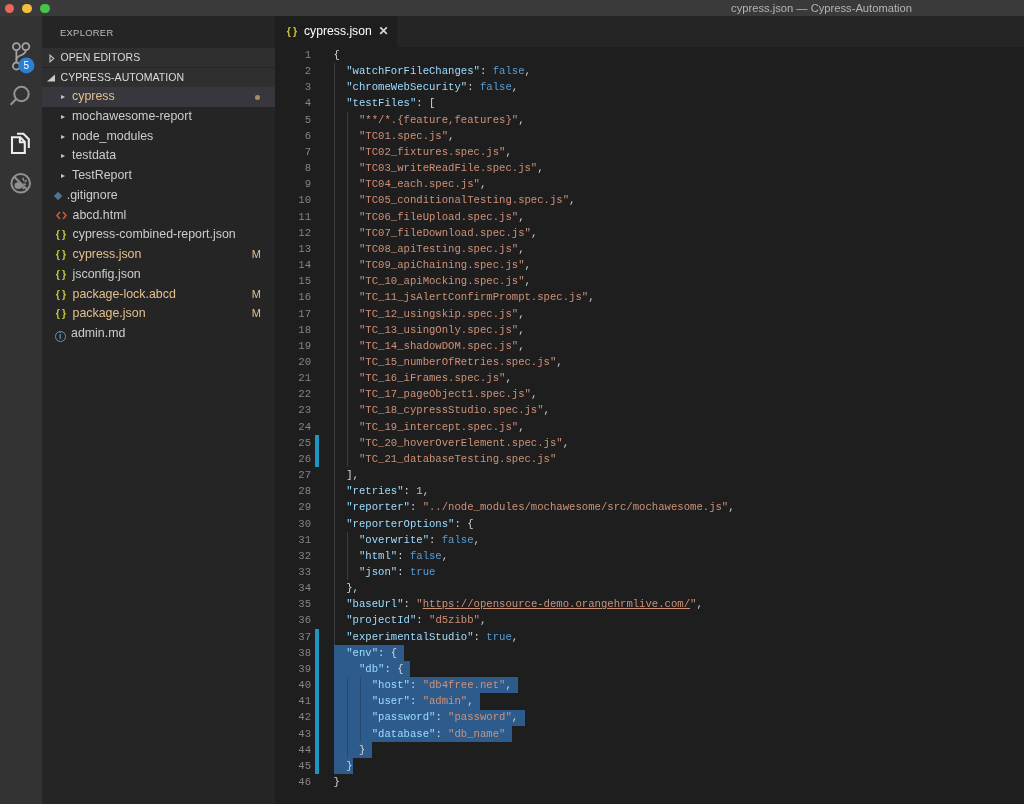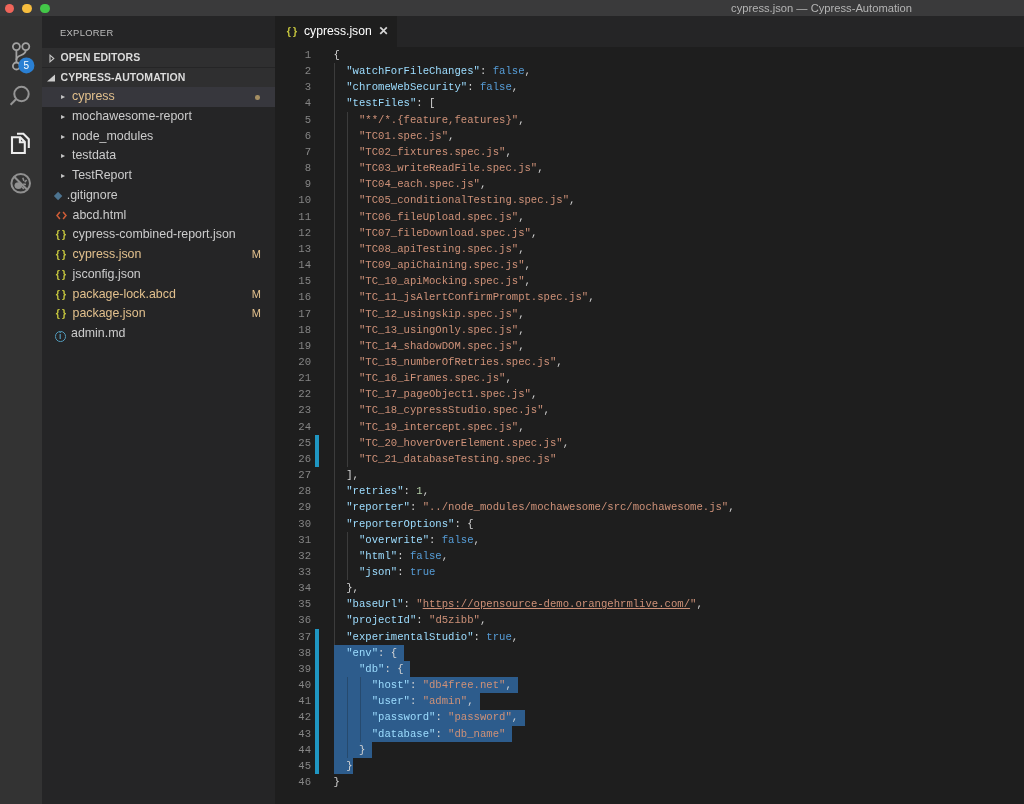--- a/index.html
+++ b/index.html
@@ -9,21 +9,21 @@
 u{text-decoration:underline}
 #title{position:absolute;left:0;top:0;width:1024px;height:15.5px;background:#3a3a3b}
 .tl{position:absolute;top:3.6px;width:9.4px;height:9.4px;border-radius:50%}
 #ttext{position:absolute;top:1.5px;left:730px;width:182px;text-align:right;
  font-size:11.2px;color:#b4b4b4;white-space:nowrap}
 #act{position:absolute;left:0;top:15.5px;width:42px;height:788.5px;background:#333333}
 #side{position:absolute;left:42px;top:15.5px;width:233.0px;height:794px;
  background:#252526;font-size:12.4px;color:#cccccc}
 #expl{position:absolute;left:18px;top:11px;font-size:9.4px;letter-spacing:.3px;color:#bcbcbc}
 .shdr{position:absolute;left:0;width:100%;height:19.7px;background:#2f2f30;
- font-weight:bold;font-size:10.5px;color:#dcdcdc;line-height:19.7px}
+ font-weight:normal;font-size:10.5px;color:#dcdcdc;line-height:19.7px}
 .shdr .lbl{position:absolute;left:18.5px;letter-spacing:.05px}
 .row{position:absolute;left:0;width:100%;height:19.75px;line-height:19.75px;white-space:nowrap}
 .row.sel{background:#37373d}
 .fold{position:absolute;left:19px}
 .file{position:absolute;left:13px}
 .fold .tw{display:inline-block;width:11px;color:#c5c5c5;font-size:8px;vertical-align:1px}
 .fold>span:last-child{}
 .fi{display:inline-block;width:12px;margin-right:5.5px;text-align:center;font-weight:bold}
 .jsonic{color:#c3c33d;font-size:10.5px;letter-spacing:0px}
 .infic{color:#519aba;font-size:8.5px;border:1.2px solid #519aba;border-radius:50%;

